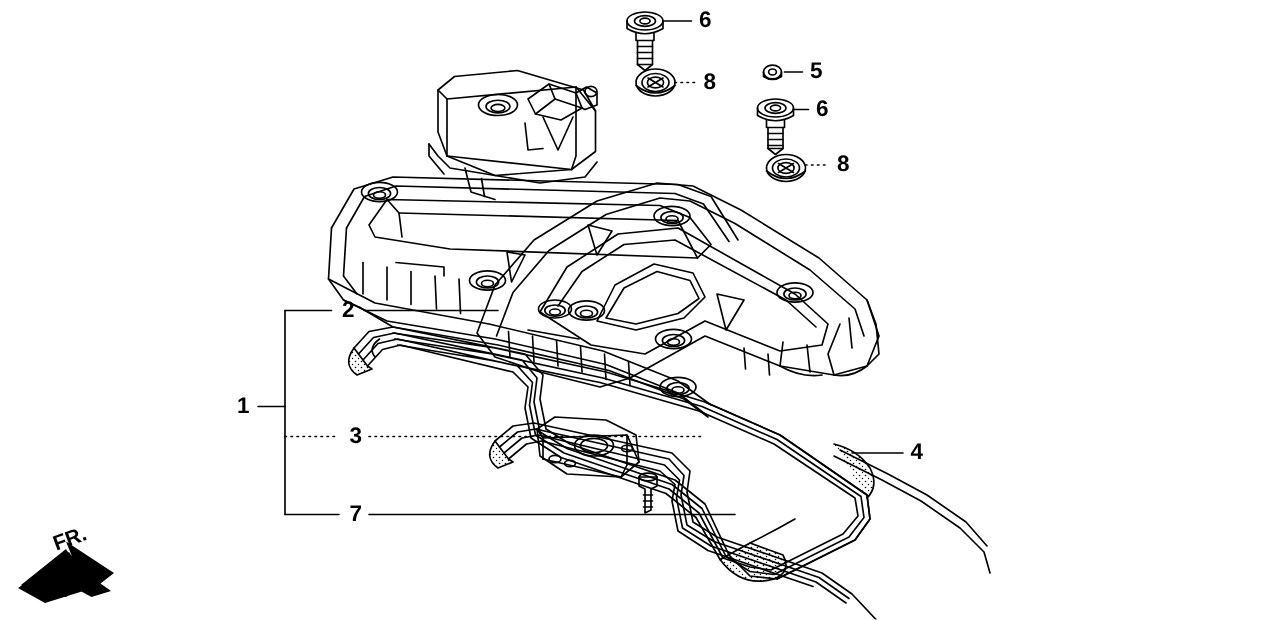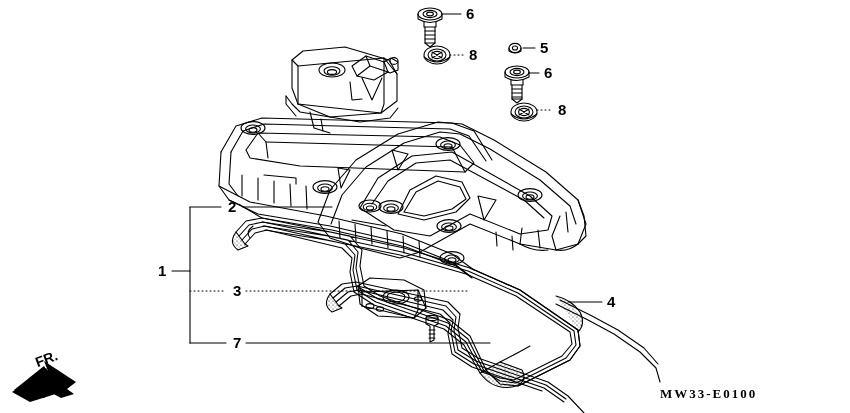--- a/index.html
+++ b/index.html
@@ -313,15 +313,14 @@
   <div class="callout" style="left:544px;top:65px;">6</div>
 
   <div class="callout" style="left:469px;top:47px;">8</div>
 
   <div class="callout" style="left:558px;top:102px;">8</div>
 
   <div class="callout" style="left:233px;top:335px;">7</div>
 
   <div id="fr-label">FR.</div>
 
-  <div id="part-number">MW33-E0100</div>
 
 </div>
 
 </body></html>

